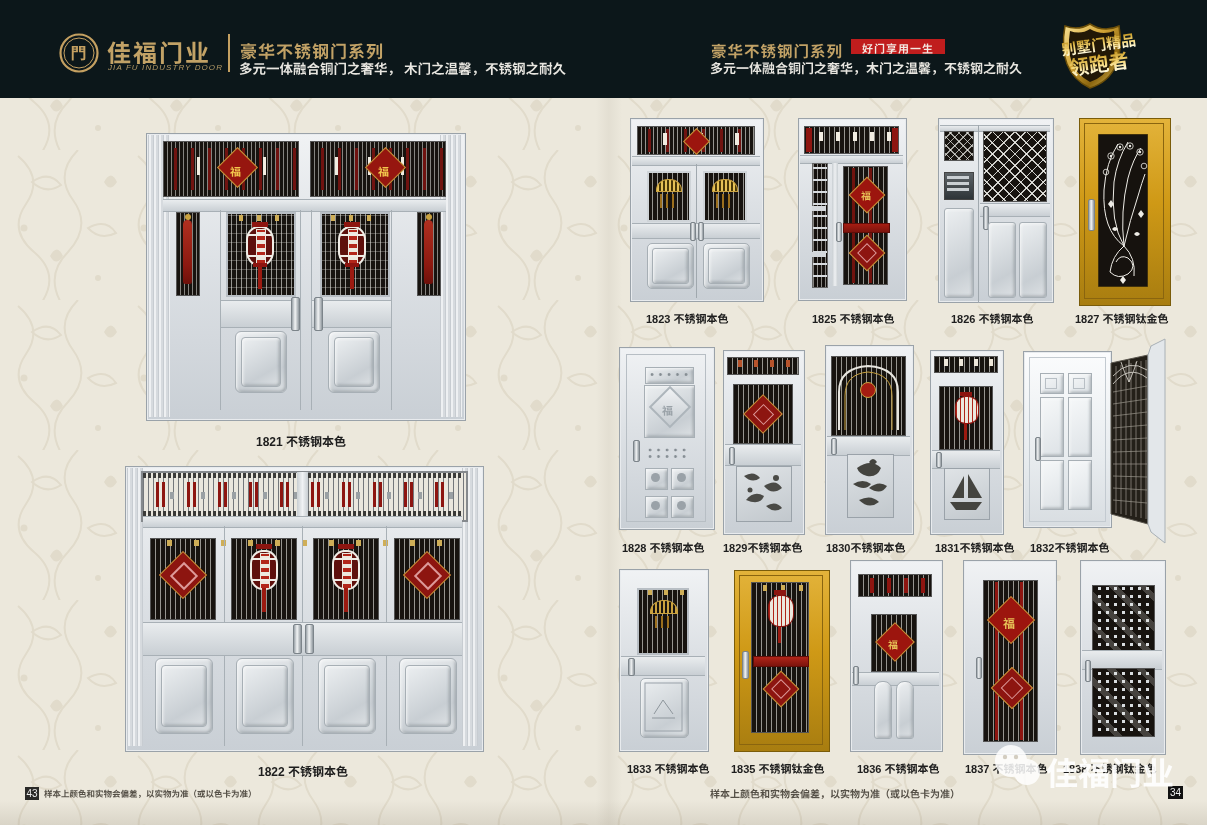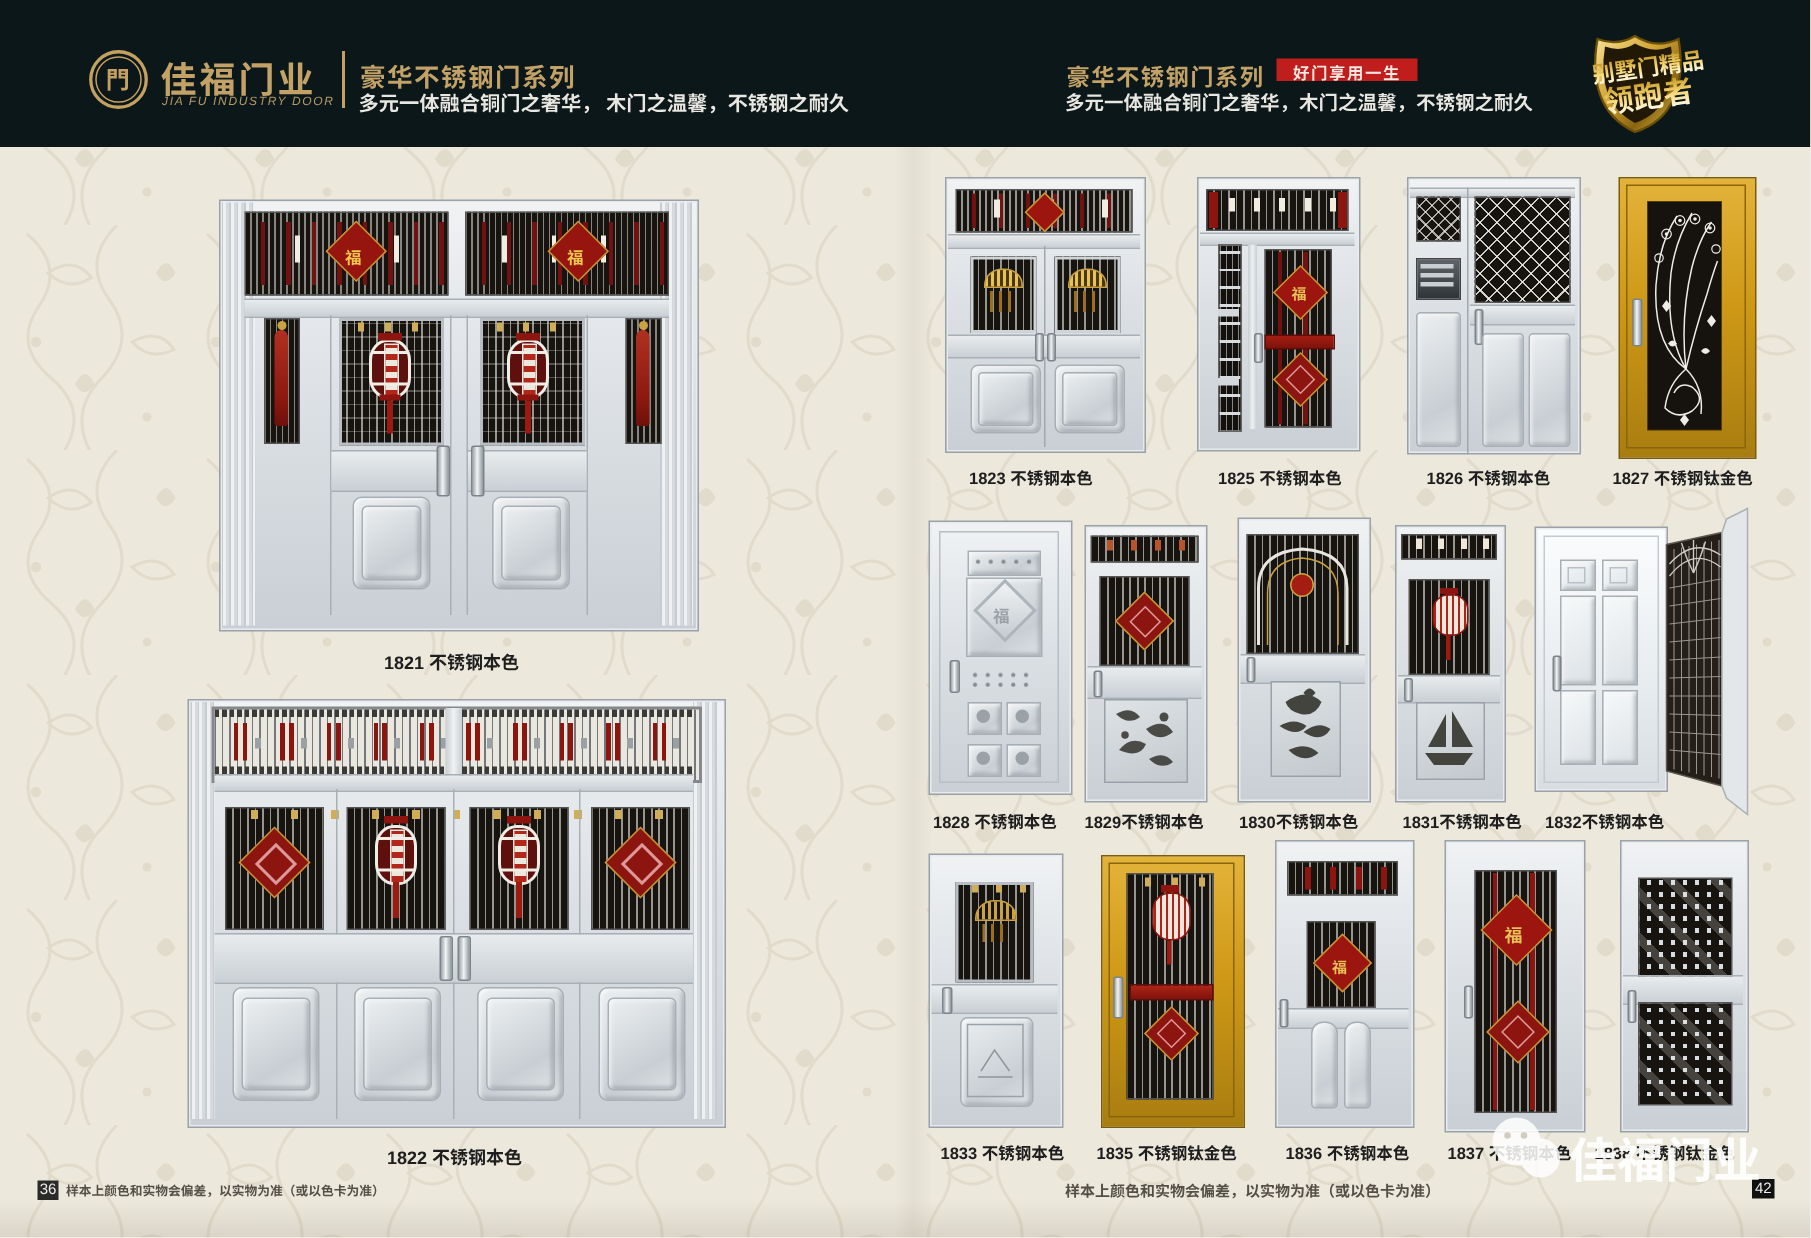--- a/index.html
+++ b/index.html
@@ -961,21 +961,21 @@
       <g transform="translate(27.5,12.8) scale(0.01100,-0.01100)" fill="#1e1e1e">
         <use href="#u4E0D" x="0"></use>
         <use href="#u9508" x="1000"></use>
         <use href="#u94A2" x="2000"></use>
         <use href="#u949B" x="3000"></use>
         <use href="#u91D1" x="4000"></use>
         <use href="#u8272" x="5000"></use>
       </g>
     </svg>
 
-<div class="d" style="left:25px;top:787px;width:14px;height:13px;background:#2a2a28;color:#eee;font-size:10px;text-align:center;line-height:13px;">36</div>
+<div class="d" style="left:25px;top:787px;width:14px;height:13px;background:#2a2a28;color:#eee;font-size:10px;text-align:center;line-height:13px;">43</div>
 
 <svg class="d" width="214" height="12" style="left:44px;top:787px" xmlns="http://www.w3.org/2000/svg">
       <g transform="translate(0,9.9) scale(0.00850,-0.00850)" fill="#555047">
         <use href="#u6837" x="0"></use>
         <use href="#u672C" x="1000"></use>
         <use href="#u4E0A" x="2000"></use>
         <use href="#u989C" x="3000"></use>
         <use href="#u8272" x="4000"></use>
         <use href="#u548C" x="5000"></use>
         <use href="#u5B9E" x="6000"></use>
@@ -1023,21 +1023,21 @@
         <use href="#u6216" x="18000"></use>
         <use href="#u4EE5" x="19000"></use>
         <use href="#u8272" x="20000"></use>
         <use href="#u5361" x="21000"></use>
         <use href="#u4E3A" x="22000"></use>
         <use href="#u51C6" x="23000"></use>
         <use href="#uFF09" x="24000"></use>
       </g>
     </svg>
 
-<div class="d" style="left:1168px;top:786px;width:15px;height:13px;background:#111;color:#eee;font-size:10px;text-align:center;line-height:13px;">42</div>
+<div class="d" style="left:1168px;top:786px;width:15px;height:13px;background:#111;color:#eee;font-size:10px;text-align:center;line-height:13px;">34</div>
 
 <svg class="d" width="58" height="46" style="left:989px;top:744px;opacity:.85" xmlns="http://www.w3.org/2000/svg">
 <circle cx="22" cy="17" r="16" fill="#fff"></circle>
 <circle cx="38" cy="28" r="13" fill="#fff"></circle>
 <circle cx="16" cy="13" r="2.2" fill="#cfc9bc"></circle>
 <circle cx="27" cy="13" r="2.2" fill="#cfc9bc"></circle>
 </svg>
 
 <svg class="d" width="130" height="46" style="left:1046px;top:748px" opacity="0.93" xmlns="http://www.w3.org/2000/svg">
       <g transform="translate(0,37.1) scale(0.03200,-0.03200)" fill="#ffffff">

